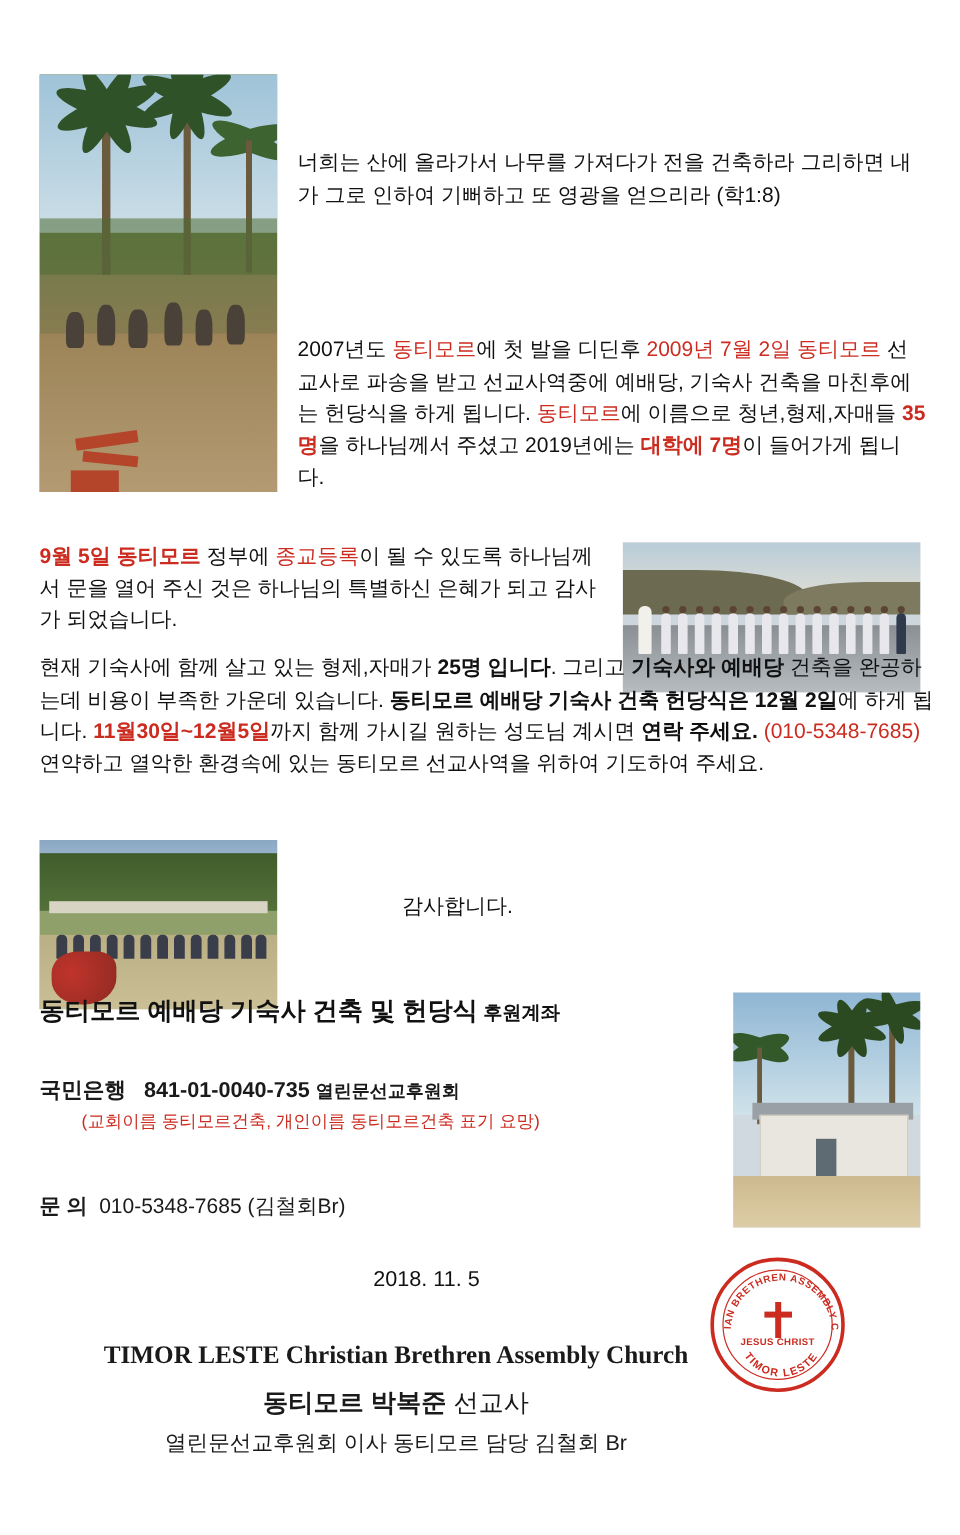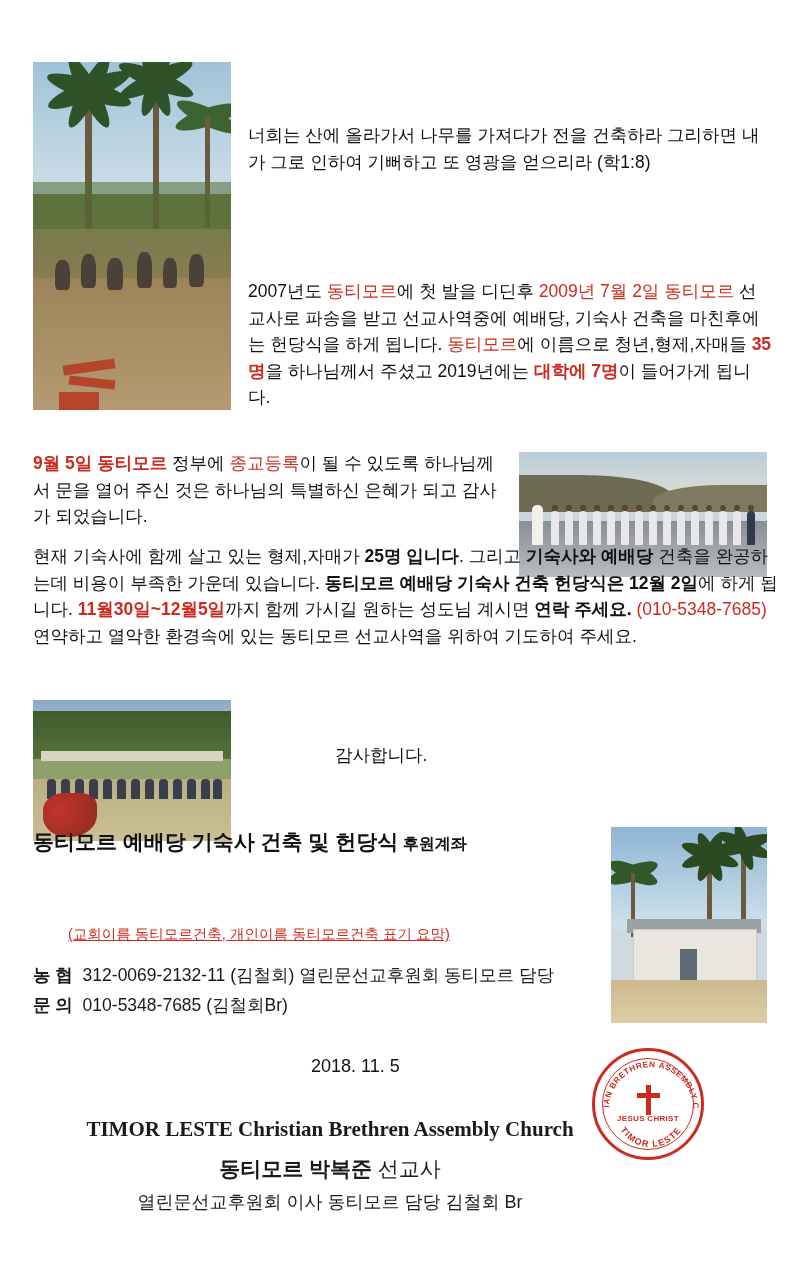--- a/index.html
+++ b/index.html
@@ -174,21 +174,21 @@
   }
   .sponsor-title .small {
     font-size: 16px; font-weight: bold;
   }
   .acct1 {
     position:absolute; left:33px; top:896px; font-size:18px; font-weight:bold;
   }
   .acct1 .sub { font-size:15px; font-weight:bold; }
   .acct-note {
     position:absolute; left:68px; top:925px; font-size:14.5px;
-    color:#cc2b20; text-decoration: underline;
+    color:#cc2b20; 
   }
   .acct2 {
     position:absolute; left:33px; top:963px; font-size:17.5px;
   }
   .acct3 {
     position:absolute; left:33px; top:993px; font-size:17.5px;
   }
 
   
   .date {
@@ -370,26 +370,26 @@
     <div class="p4-roof"></div>
     <div class="p4-bld"></div>
     <div class="p4-door"></div>
     <div class="p4-ground"></div>
   </div>
 
   <div class="sponsor-title">
     <span>동티모르 예배당 기숙사 건축 및 헌당식</span><span class="small"> 후원계좌</span>
   </div>
 
+  <div class="acct1">
+    <span>국민은행</span>&nbsp;&nbsp;&nbsp;<span>841-01-0040-735</span> <span class="sub">열린문선교후원회</span>
+  </div>
 
   <div class="acct-note">(교회이름 동티모르건축, 개인이름 동티모르건축 표기 요망)</div>
 
-  <div class="acct2">
-    <span class="bold">농    협</span>&nbsp;&nbsp;<span>312-0069-2132-11 (김철회)</span> <span>열린문선교후원회 동티모르 담당</span>
-  </div>
 
   <div class="acct3">
     <span class="bold">문    의</span>&nbsp;&nbsp;<span>010-5348-7685 (김철회Br)</span>
   </div>
 
   <div class="date">2018.  11.  5</div>
   <div class="church-en">TIMOR LESTE Christian Brethren Assembly Church</div>
   <div class="missionary">
     <span class="nm">동티모르 박복준</span><span class="role"> 선교사</span>
   </div>

